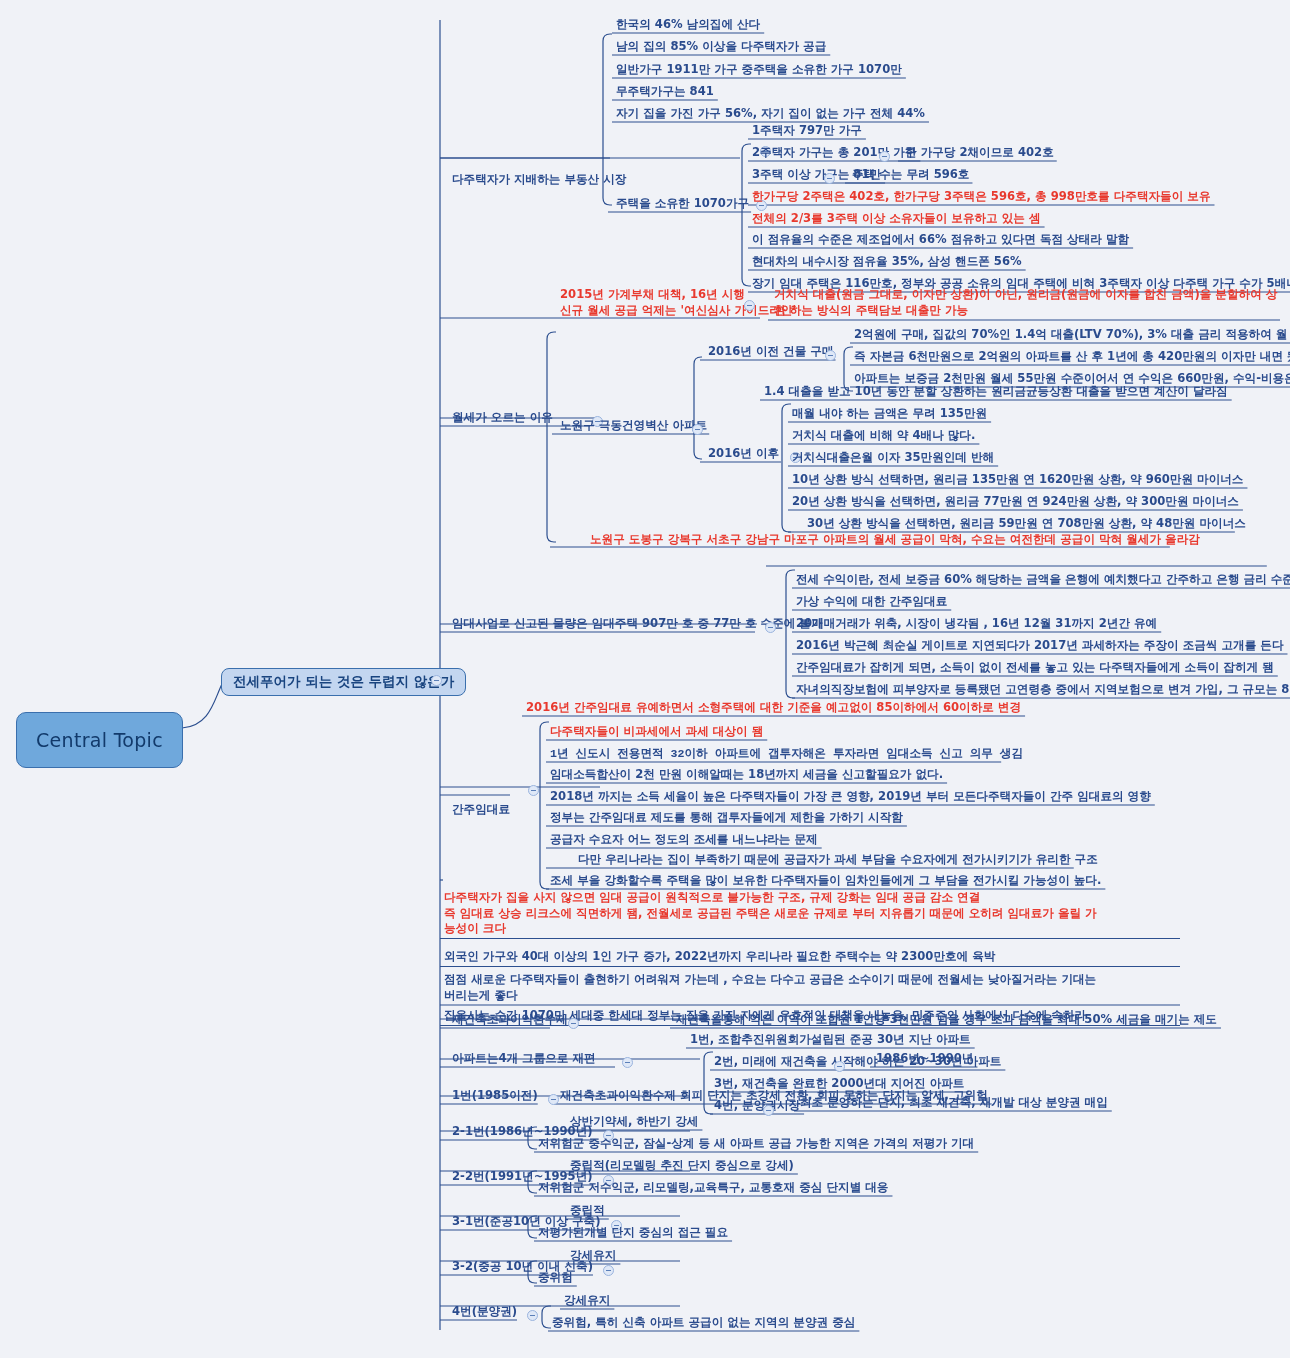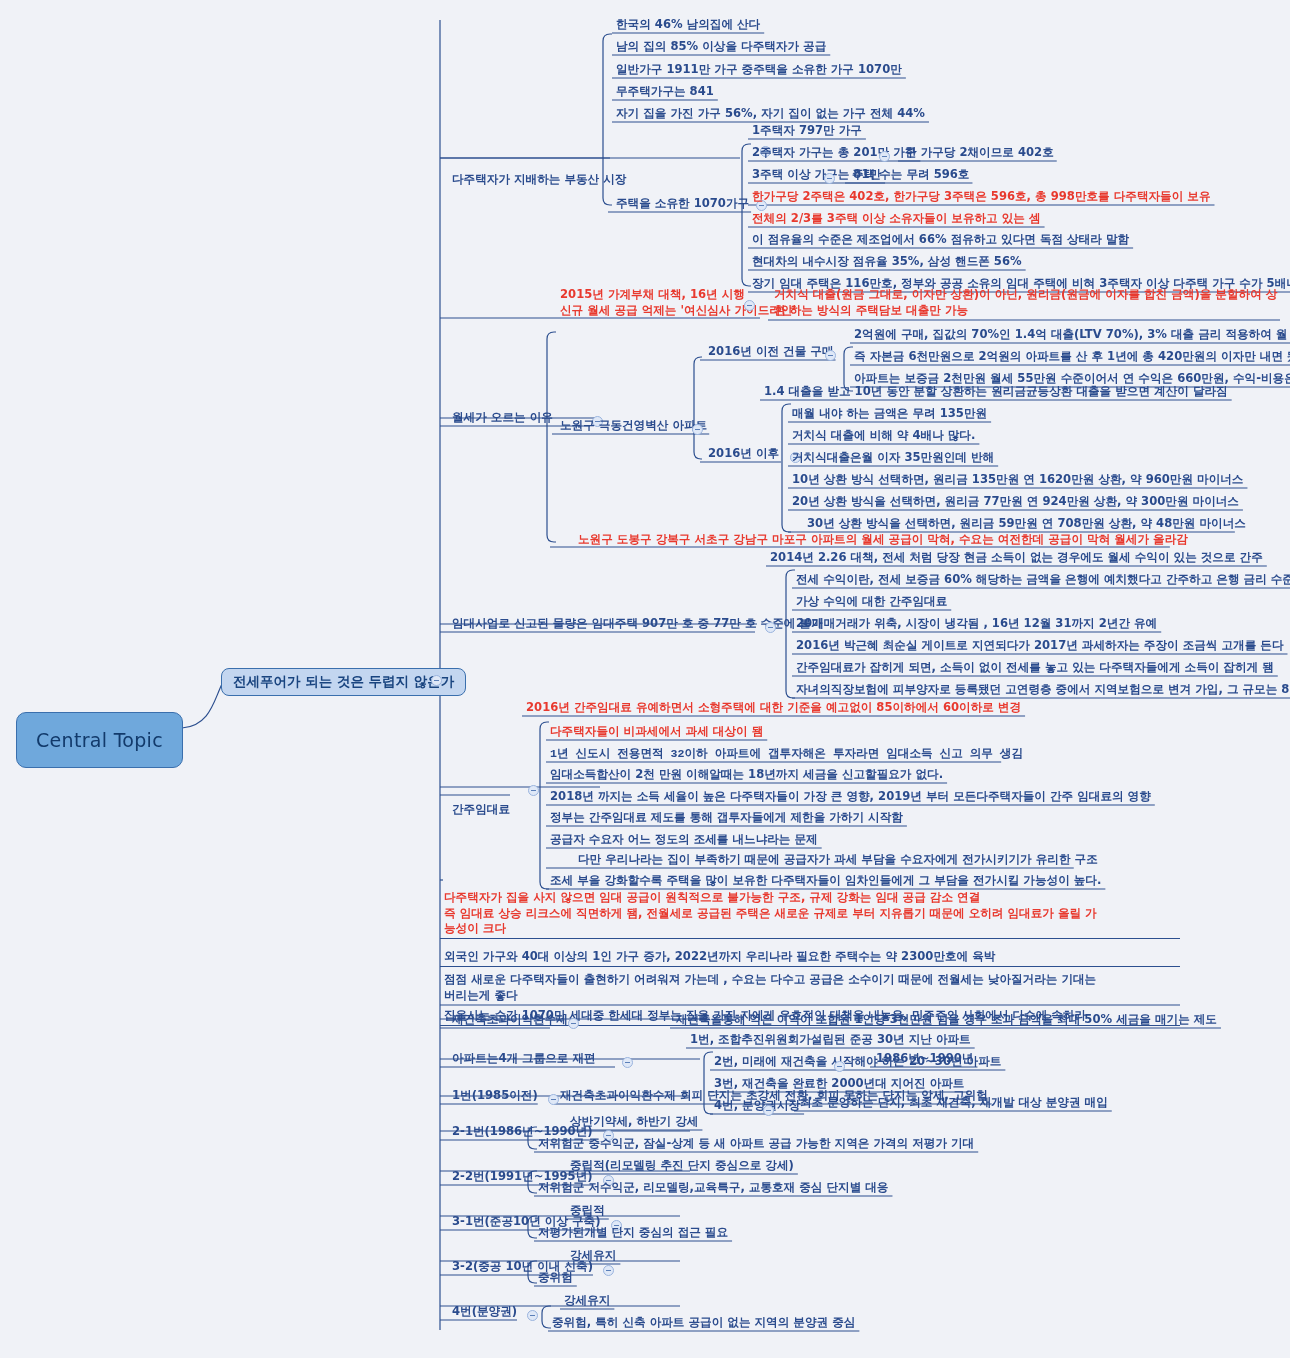--- a/index.html
+++ b/index.html
@@ -217,24 +217,23 @@
     <div class="n" style="left: 854px; top: 371px;">아파트는 보증금 2천만원 월세 55만원 수준이어서 연 수익은 660만원, 수익-비용은 240만원</div>
     <div class="n" style="left: 708px; top: 446px;">2016년 이후</div>
     <div class="tog" style="left: 790px; top: 452px;"></div>
     <div class="n" style="left: 764px; top: 384px;">1.4 대출을 받고 10년 동안 분할 상환하는 원리금균등상환 대출을 받으면 계산이 달라짐</div>
     <div class="n" style="left: 792px; top: 406px;">매월 내야 하는 금액은 무려 135만원</div>
     <div class="n" style="left: 792px; top: 428px;">거치식 대출에 비해 약 4배나 많다.</div>
     <div class="n" style="left: 792px; top: 450px;">거치식대출은월 이자 35만원인데 반해</div>
     <div class="n" style="left: 792px; top: 472px;">10년 상환 방식 선택하면, 원리금 135만원 연 1620만원 상환, 약 960만원 마이너스</div>
     <div class="n" style="left: 792px; top: 494px;">20년 상환 방식을 선택하면, 원리금 77만원 연 924만원 상환, 약 300만원 마이너스</div>
     <div class="n" style="left: 792px; top: 516px; margin-left: 15px;">30년 상환 방식을 선택하면, 원리금 59만원 연 708만원 상환, 약 48만원 마이너스</div>
-    <div class="n red" style="left: 578px; top: 532px; text-align: center;">노원구 도봉구 강복구 서초구 강남구 마포구 아파트의 월세 공급이 막혀, 수요는 여전한데 공급이 막혀 월세가 올라감</div>
+    <div class="n red" style="left: 590px; top: 532px; text-align: center;">노원구 도봉구 강복구 서초구 강남구 마포구 아파트의 월세 공급이 막혀, 수요는 여전한데 공급이 막혀 월세가 올라감</div>
     <div class="n" style="left: 452px; top: 616px;">임대사업로 신고된 물량은 임대주택 907만 호 중 77만 호 수준에 불가</div>
     <div class="tog" style="left: 765px; top: 622px;"></div>
-    <div class="n" style="left: 770px; top: 550px;">2014년 2.26 대책, 전세 처럼 당장 현금 소득이 없는 경우에도 월세 수익이 있는 것으로 간주</div>
     <div class="n" style="left: 796px; top: 572px;">전세 수익이란, 전세 보증금 60% 해당하는 금액을 은행에 예치했다고 간주하고 은행 금리 수준의 이자를 얻는 수익</div>
     <div class="n" style="left: 796px; top: 594px;">가상 수익에 대한 간주임대료</div>
     <div class="n" style="left: 796px; top: 616px;">20매매거래가 위축, 시장이 냉각됨 , 16년 12월 31까지 2년간 유예</div>
     <div class="n" style="left: 796px; top: 638px;">2016년 박근혜 최순실 게이트로 지연되다가 2017년 과세하자는 주장이 조금씩 고개를 든다</div>
     <div class="n" style="left: 796px; top: 660px;">간주임대료가 잡히게 되면, 소득이 없이 전세를 놓고 있는 다주택자들에게 소득이 잡히게 됌</div>
     <div class="n" style="left: 796px; top: 682px;">자녀의직장보험에 피부양자로 등록됐던 고연령층 중에서 지역보험으로 변겨 가입, 그 규모는 8조원 추산</div>
     <div class="n" style="left: 452px; top: 779px; margin-top: 23px;">간주임대료</div>
     <div class="tog" style="left: 528px; top: 785px;"></div>
     <div class="n red" style="left: 526px; top: 700px;">2016년 간주임대료 유예하면서 소형주택에 대한 기준을 예고없이 85이하에서 60이하로 변경</div>
     <div class="n red" style="left: 550px; top: 724px;">다주택자들이 비과세에서 과세 대상이 됌</div>

